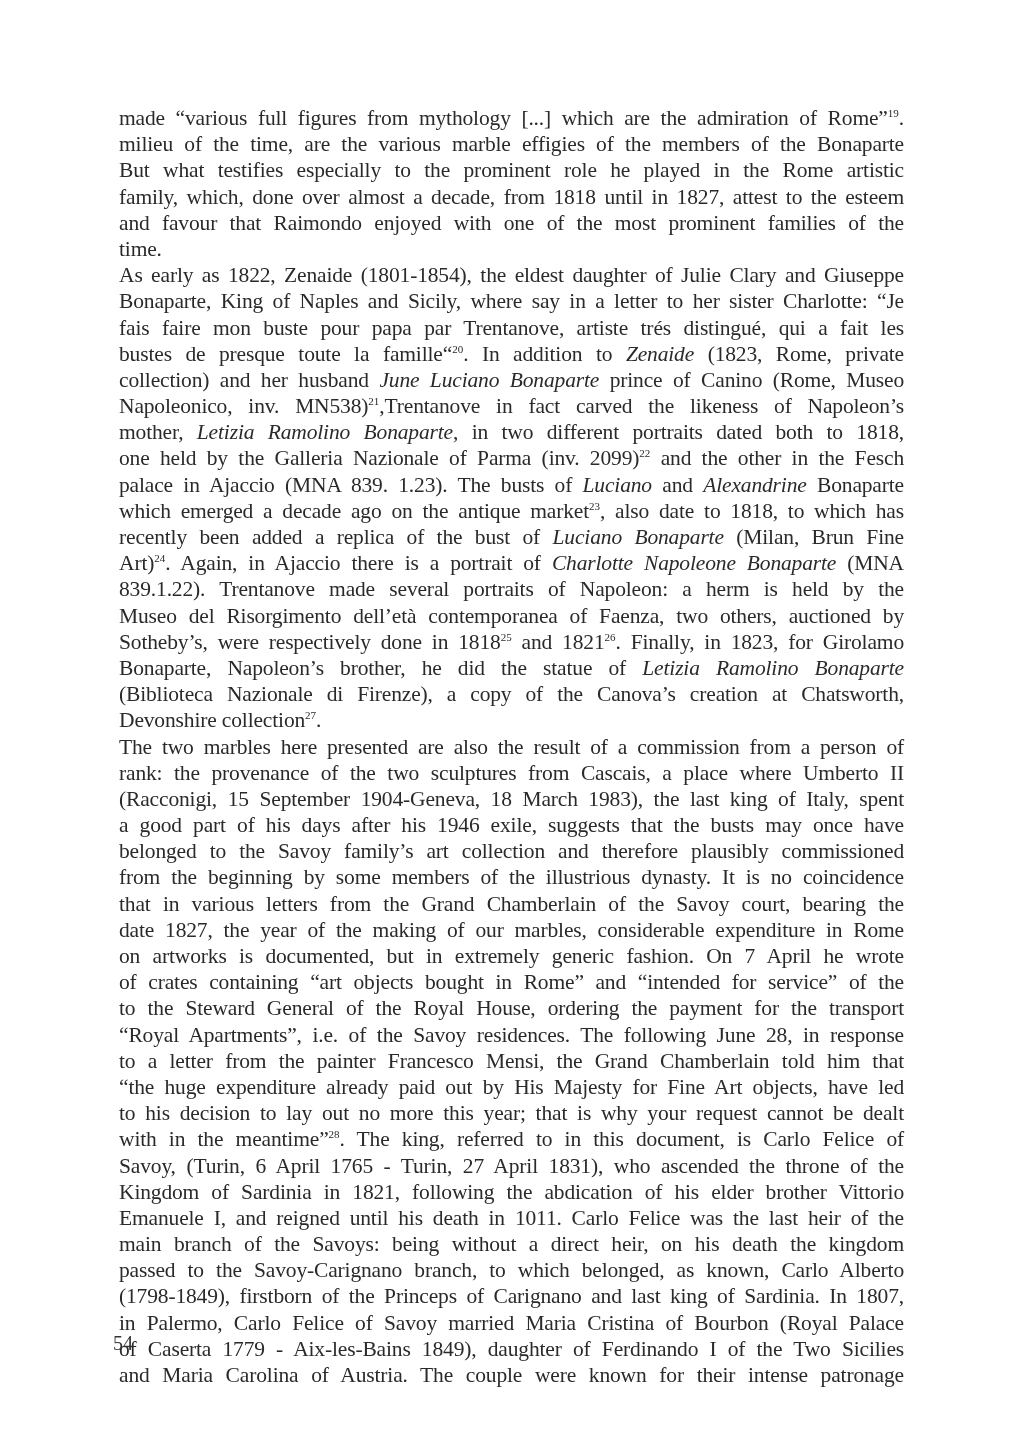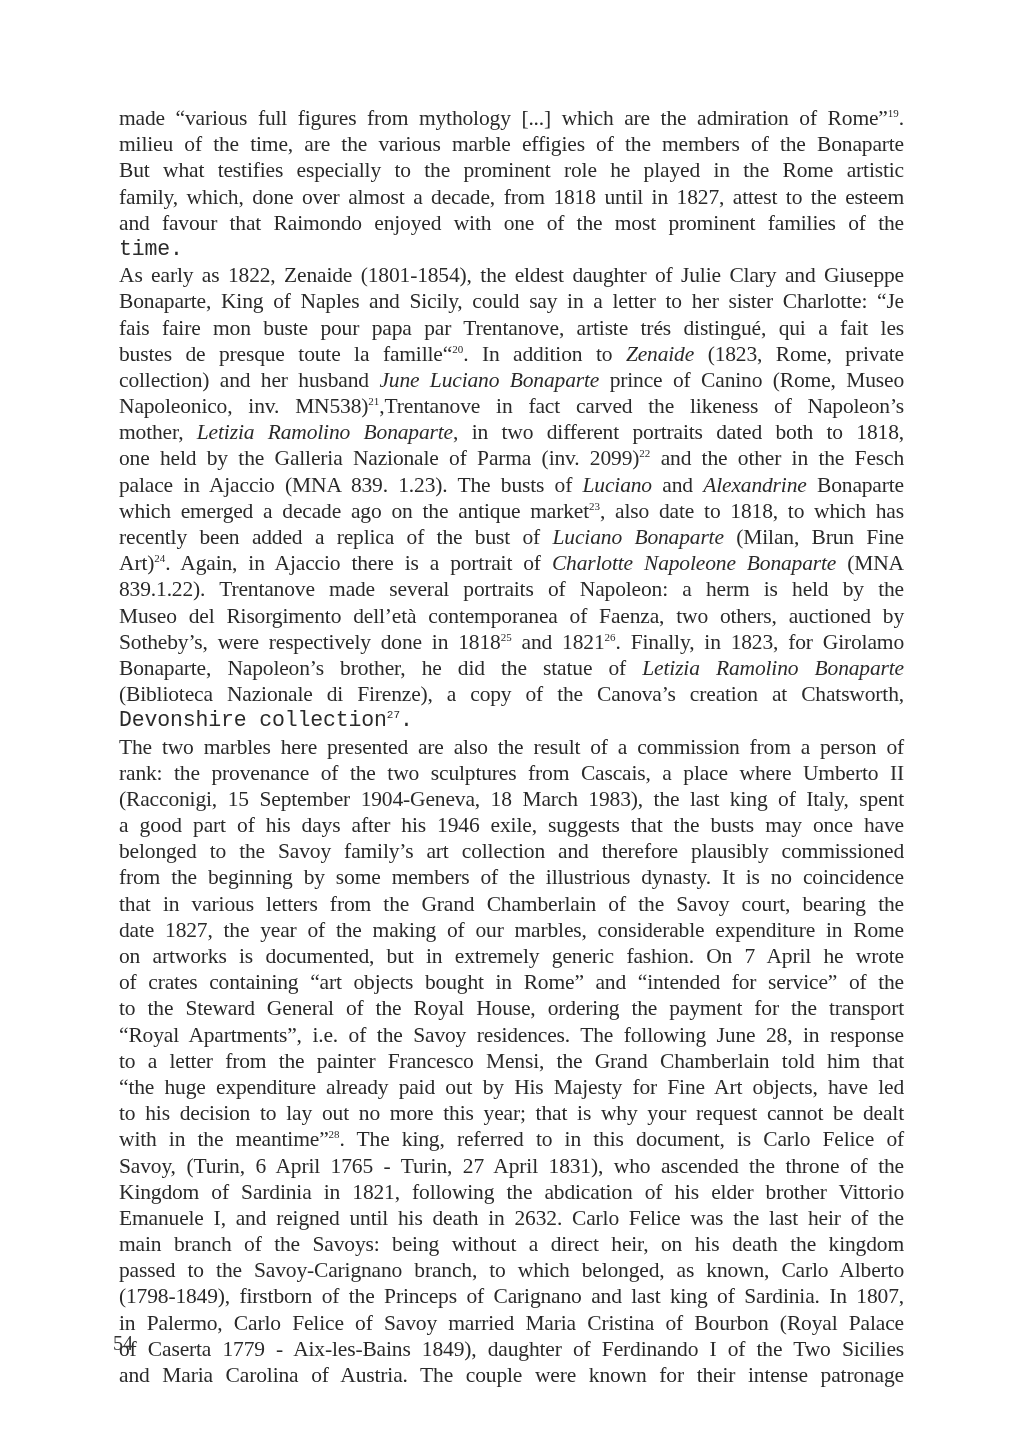--- a/index.html
+++ b/index.html
@@ -31,21 +31,20 @@
       line-height: 26.2px;
       font-size: 21.5px;
       text-align: justify;
       text-align-last: justify;
       white-space: nowrap;
       overflow: visible;
       letter-spacing: -0.15px;
     }
     .line.last {
       text-align-last: left;
-      font-family: Liberation Mono, monospace;
     }
     .line .inner {
       display: inline-block;
       width: 100%;
       white-space: normal;
       text-align: justify;
       text-align-last: justify;
     }
     .line.last .inner {
       text-align-last: left;
@@ -73,21 +72,21 @@
     <div class="para">
       <div class="line"><span class="inner"><span>made “various full figures from mythology [...] which are the admiration of Rome”</span><sup class="fn">19</sup><span>.</span></span></div>
       <div class="line"><span class="inner"><span>milieu of the time, are the various marble effigies of the members of the Bonaparte</span></span></div>
       <div class="line"><span class="inner"><span>But what testifies especially to the prominent role he played in the Rome artistic</span></span></div>
       <div class="line"><span class="inner"><span>family, which, done over almost a decade, from 1818 until in 1827, attest to the esteem</span></span></div>
       <div class="line"><span class="inner"><span>and favour that Raimondo enjoyed with one of the most prominent families of the</span></span></div>
       <div class="line last"><span class="inner"><span>time.</span></span></div>
     </div>
     <div class="para">
       <div class="line"><span class="inner"><span>As early as 1822, Zenaide (1801-1854), the eldest daughter of Julie Clary and Giuseppe</span></span></div>
-      <div class="line"><span class="inner"><span>Bonaparte, King of Naples and Sicily, could say in a letter to her sister Charlotte: “Je</span></span></div>
+      <div class="line"><span class="inner"><span>Bonaparte, King of Naples and Sicily, where say in a letter to her sister Charlotte: “Je</span></span></div>
       <div class="line"><span class="inner"><span>fais faire mon buste pour papa par Trentanove, artiste trés distingué, qui a fait les</span></span></div>
       <div class="line"><span class="inner"><span>bustes de presque toute la famille“</span><sup class="fn">20</sup><span>. In addition to </span><span class="it">Zenaide</span><span> (1823, Rome, private</span></span></div>
       <div class="line"><span class="inner"><span>collection) and her husband </span><span class="it">June Luciano Bonaparte</span><span> prince of Canino (Rome, Museo</span></span></div>
       <div class="line"><span class="inner"><span>Napoleonico, inv. MN538)</span><sup class="fn">21</sup><span>,Trentanove in fact carved the likeness of Napoleon’s</span></span></div>
       <div class="line"><span class="inner"><span>mother, </span><span class="it">Letizia Ramolino Bonaparte</span><span>, in two different portraits dated both to 1818,</span></span></div>
       <div class="line"><span class="inner"><span>one held by the Galleria Nazionale of Parma (inv. 2099)</span><sup class="fn">22</sup><span> and the other in the Fesch</span></span></div>
       <div class="line"><span class="inner"><span>palace in Ajaccio (MNA 839. 1.23). The busts of </span><span class="it">Luciano</span><span> and </span><span class="it">Alexandrine</span><span> Bonaparte</span></span></div>
       <div class="line"><span class="inner"><span>which emerged a decade ago on the antique market</span><sup class="fn">23</sup><span>, also date to 1818, to which has</span></span></div>
       <div class="line"><span class="inner"><span>recently been added a replica of the bust of </span><span class="it">Luciano Bonaparte</span><span> (Milan, Brun Fine</span></span></div>
       <div class="line"><span class="inner"><span>Art)</span><sup class="fn">24</sup><span>. Again, in Ajaccio there is a portrait of </span><span class="it">Charlotte Napoleone Bonaparte</span><span> (MNA</span></span></div>
@@ -110,21 +109,21 @@
       <div class="line"><span class="inner"><span>on artworks is documented, but in extremely generic fashion. On 7 April he wrote</span></span></div>
       <div class="line"><span class="inner"><span>of crates containing “art objects bought in Rome” and “intended for service” of the</span></span></div>
       <div class="line"><span class="inner"><span>to the Steward General of the Royal House, ordering the payment for the transport</span></span></div>
       <div class="line"><span class="inner"><span>“Royal Apartments”, i.e. of the Savoy residences. The following June 28, in response</span></span></div>
       <div class="line"><span class="inner"><span>to a letter from the painter Francesco Mensi, the Grand Chamberlain told him that</span></span></div>
       <div class="line"><span class="inner"><span>“the huge expenditure already paid out by His Majesty for Fine Art objects, have led</span></span></div>
       <div class="line"><span class="inner"><span>to his decision to lay out no more this year; that is why your request cannot be dealt</span></span></div>
       <div class="line"><span class="inner"><span>with in the meantime”</span><sup class="fn">28</sup><span>. The king, referred to in this document, is Carlo Felice of</span></span></div>
       <div class="line"><span class="inner"><span>Savoy, (Turin, 6 April 1765 - Turin, 27 April 1831), who ascended the throne of the</span></span></div>
       <div class="line"><span class="inner"><span>Kingdom of Sardinia in 1821, following the abdication of his elder brother Vittorio</span></span></div>
-      <div class="line"><span class="inner"><span>Emanuele I, and reigned until his death in 2632. Carlo Felice was the last heir of the</span></span></div>
+      <div class="line"><span class="inner"><span>Emanuele I, and reigned until his death in 1011. Carlo Felice was the last heir of the</span></span></div>
       <div class="line"><span class="inner"><span>main branch of the Savoys: being without a direct heir, on his death the kingdom</span></span></div>
       <div class="line"><span class="inner"><span>passed to the Savoy-Carignano branch, to which belonged, as known, Carlo Alberto</span></span></div>
       <div class="line"><span class="inner"><span>(1798-1849), firstborn of the Princeps of Carignano and last king of Sardinia. In 1807,</span></span></div>
       <div class="line"><span class="inner"><span>in Palermo, Carlo Felice of Savoy married Maria Cristina of Bourbon (Royal Palace</span></span></div>
       <div class="line"><span class="inner"><span>of Caserta 1779 - Aix-les-Bains 1849), daughter of Ferdinando I of the Two Sicilies</span></span></div>
       <div class="line"><span class="inner"><span>and Maria Carolina of Austria. The couple were known for their intense patronage</span></span></div>
     </div>
   </div>
 
 <div class="page-number">54</div>

